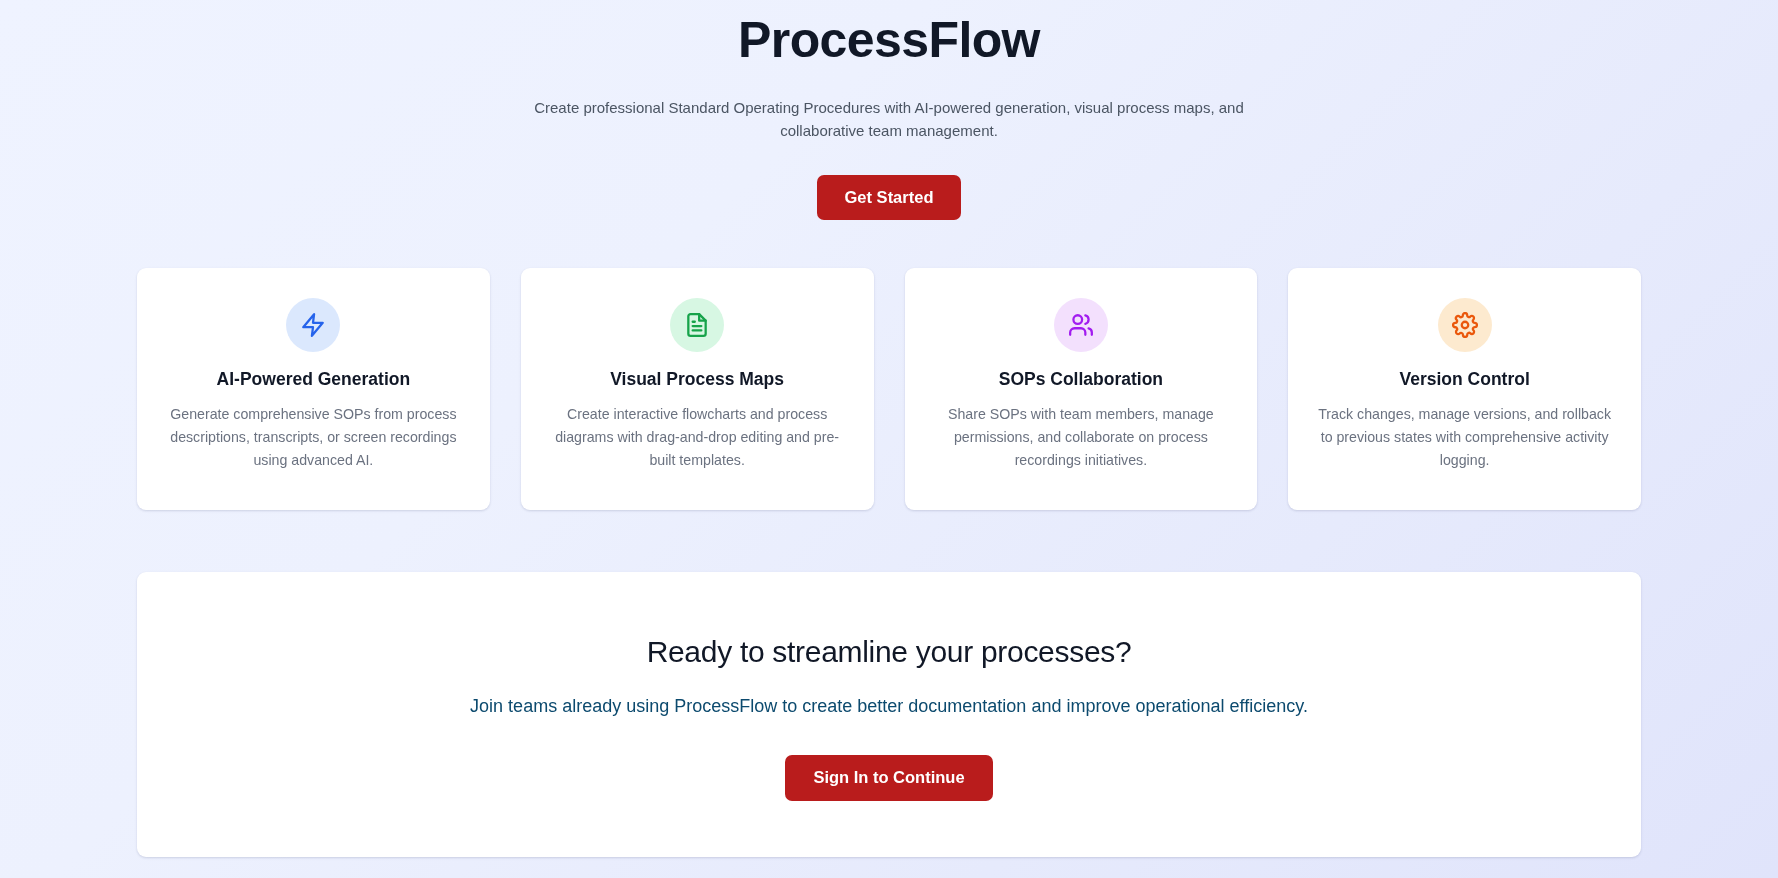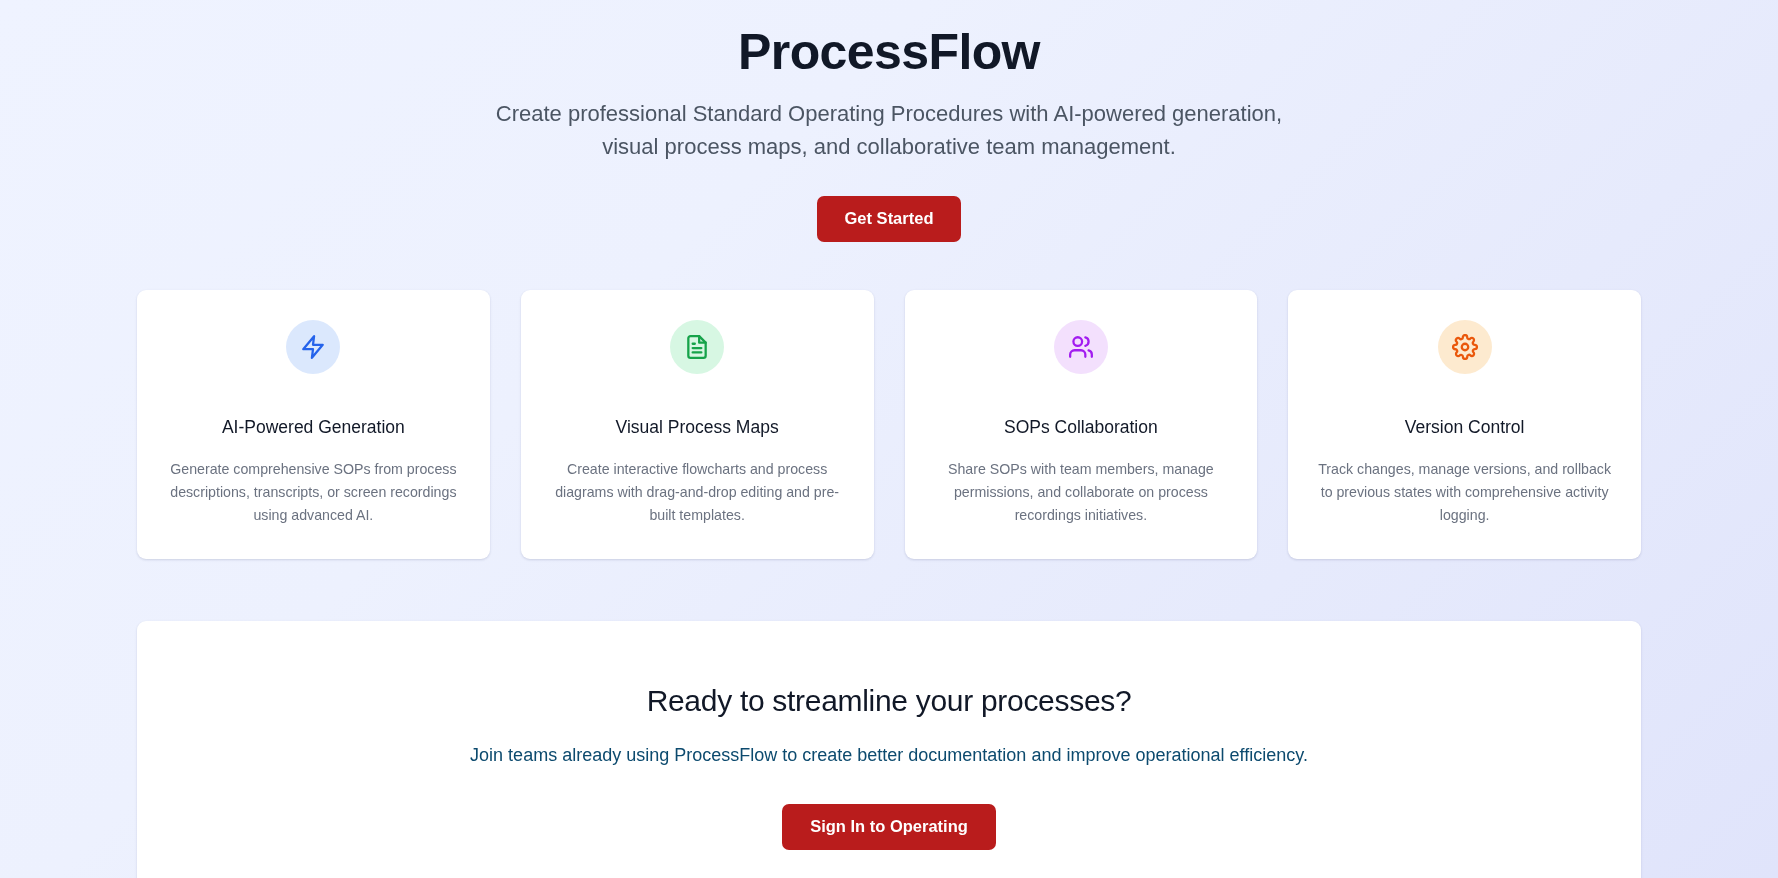--- a/index.html
+++ b/index.html
@@ -17,36 +17,36 @@
   }
 
   .page {
     width: 1778px;
     height: 878px;
     position: relative;
   }
 
   
   .hero {
-    padding-top: 22px;
+    padding-top: 10px;
     text-align: center;
   }
 
   .hero-title {
     font-size: 50px;
     font-weight: bold;
     color: #111827;
     letter-spacing: -0.6px;
     line-height: 1.2;
   }
 
   .hero-subtitle {
-    margin: 15px auto 0;
+    margin: 27px auto 0;
     width: 790px;
-    font-size: 22px;
+    font-size: 15px;
     line-height: 1.52;
     color: #4b5563;
     font-weight: 400;
   }
 
   .hero-cta-wrap {
     margin-top: 32px;
   }
 
   .btn-primary {
@@ -92,29 +92,29 @@
   }
 
   .icon-circle svg { display: block; }
 
   .ic-blue   { background: #dbe8fd; }
   .ic-green  { background: #d7f7e3; }
   .ic-purple { background: #f3e0fd; }
   .ic-orange { background: #fdeacf; }
 
   .feature-title {
-    margin-top: 42px;
+    margin-top: 16px;
     font-size: 17.5px;
-    font-weight: normal;
+    font-weight: bold;
     color: #111827;
     line-height: 1.3;
   }
 
   .feature-desc {
-    margin-top: 20px;
+    margin-top: 12px;
     font-size: 14.2px;
     line-height: 1.62;
     color: #6b7280;
   }
 
   
   .cta-panel {
     margin: 62px auto 0;
     width: 1504px;
     background: #ffffff;
@@ -213,17 +213,17 @@
       <h3 class="feature-title">Version Control</h3>
       <p class="feature-desc">Track changes, manage versions, and rollback to previous states with comprehensive activity logging.</p>
     </div>
 
   </section>
 
   <section class="cta-panel">
     <h2 class="cta-title">Ready to streamline your processes?</h2>
     <p class="cta-subtitle">Join teams already using ProcessFlow to create better documentation and improve operational efficiency.</p>
     <div class="cta-button-wrap">
-      <button class="btn-primary">Sign In to Operating</button>
+      <button class="btn-primary">Sign In to Continue</button>
     </div>
   </section>
 
 </div>
 
 </body></html>

